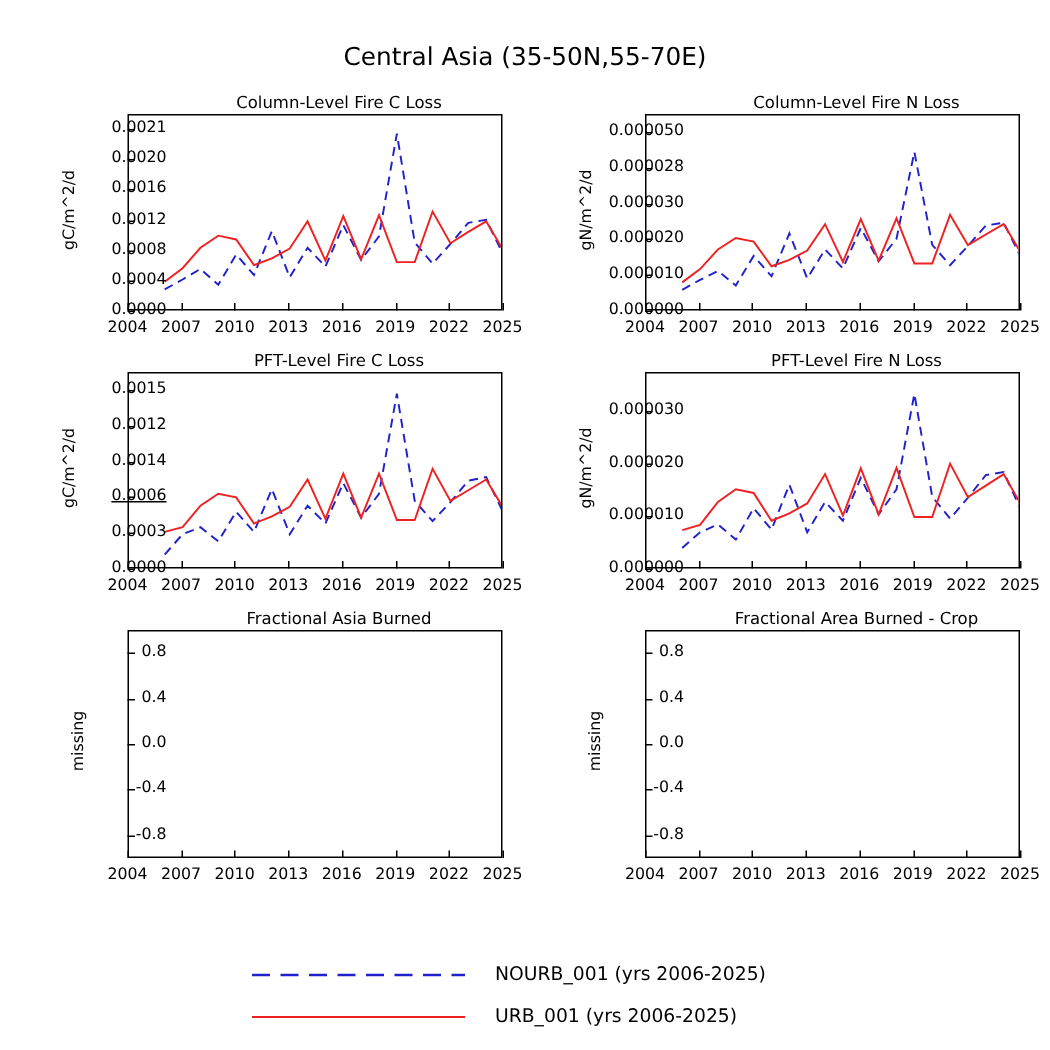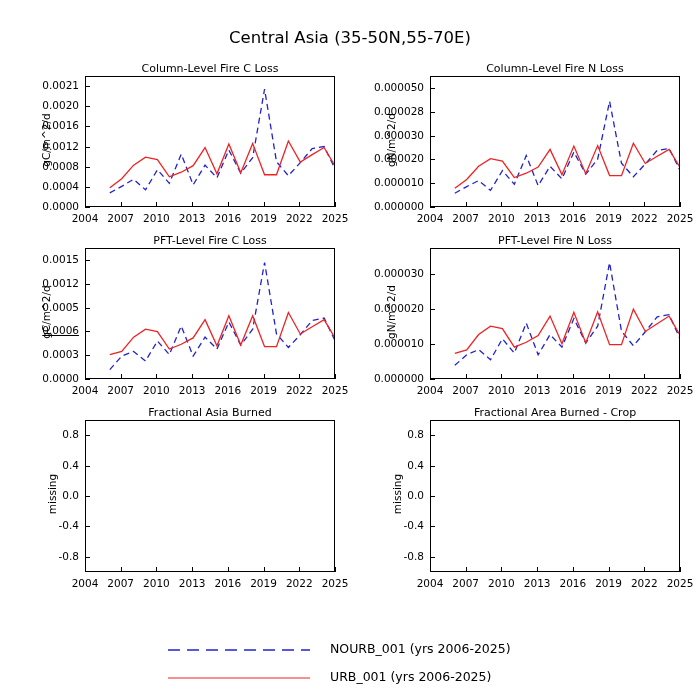--- a/index.html
+++ b/index.html
@@ -19,20 +19,21 @@
     position: absolute;
     top: 28px;
     left: 0;
     width: 700px;
     text-align: center;
     font-size: 16.5px;
     color: #000;
   }
   .panel {
     position: absolute;
+    padding-left: 32px;
   }
   .panel-title {
     position: absolute;
     width: 100%;
     text-align: center;
     font-size: 11px;
     top: -14px;
     left: 0;
   }
   .plotbox {
@@ -173,21 +174,21 @@
           <path d="M23.81,120.68 L35.71,107.18 L47.62,102.42 L59.52,111.95 L71.43,92.10 L83.33,105.59 L95.24,77.01 L107.14,107.18 L119.05,88.13 L130.95,100.04 L142.86,73.04 L154.76,96.07 L166.67,80.19 L178.57,13.50 L190.48,84.95 L202.38,98.45 L214.29,85.75 L226.19,71.45 L238.10,69.07 L250.00,93.68" fill="none" stroke="#2222cc" stroke-width="1.3" stroke-dasharray="6,4"></path>
           <path d="M23.81,105.59 L35.71,102.42 L47.62,88.13 L59.52,80.19 L71.43,82.57 L83.33,100.04 L95.24,95.27 L107.14,88.92 L119.05,70.66 L130.95,96.86 L142.86,66.69 L154.76,96.07 L166.67,66.69 L178.57,97.65 L190.48,97.65 L202.38,63.52 L214.29,84.95 L226.19,77.81 L238.10,70.66 L250.00,90.51" fill="none" stroke="#ee2222" stroke-width="1.3"></path>
         </svg>
       </div>
       <div class="ytick" style="right: 256px; top: 124px; width: 80px;">0.0000</div>
       <div class="tickmark" style="left: 0px; top: 131px; width: 5px; height: 1px;"></div>
       <div class="ytick" style="right: 256px; top: 100.182px; width: 80px;">0.0003</div>
       <div class="tickmark" style="left: 0px; top: 107.182px; width: 5px; height: 1px;"></div>
       <div class="ytick" style="right: 256px; top: 76.3636px; width: 80px; text-decoration: underline;">0.0006</div>
       <div class="tickmark" style="left: 0px; top: 83.3636px; width: 5px; height: 1px;"></div>
-      <div class="ytick" style="right: 256px; top: 52.5455px; width: 80px;">0.0005</div>
+      <div class="ytick" style="right: 256px; top: 52.5455px; width: 80px;">0.0014</div>
       <div class="tickmark" style="left: 0px; top: 59.5455px; width: 5px; height: 1px;"></div>
       <div class="ytick" style="right: 256px; top: 28.7273px; width: 80px;">0.0012</div>
       <div class="tickmark" style="left: 0px; top: 35.7273px; width: 5px; height: 1px;"></div>
       <div class="ytick" style="right: 256px; top: 4.90909px; width: 80px;">0.0015</div>
       <div class="tickmark" style="left: 0px; top: 11.9091px; width: 5px; height: 1px;"></div>
       <div class="xtick" style="left: -20px; top: 136px; width: 40px;">2004</div>
       <div class="tickmark" style="left: 0px; top: 126px; width: 1px; height: 5px;"></div>
       <div class="xtick" style="left: 15.7143px; top: 136px; width: 40px;">2007</div>
       <div class="tickmark" style="left: 35.7143px; top: 126px; width: 1px; height: 5px;"></div>
       <div class="xtick" style="left: 51.4286px; top: 136px; width: 40px;">2010</div>

